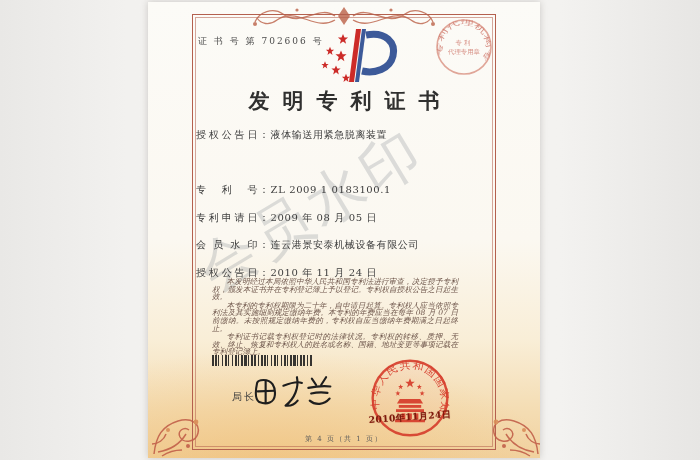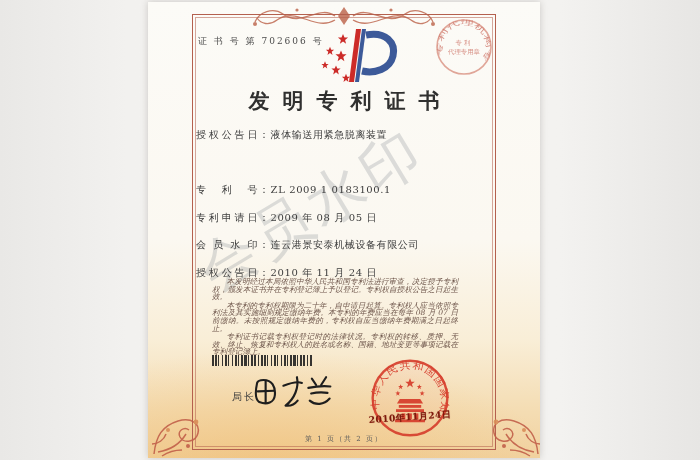--- a/index.html
+++ b/index.html
@@ -216,16 +216,16 @@
         <path id="agArc" d="M 12,42 A 22,22 0 1 1 52,42"></path>
       </defs>
       <circle cx="32" cy="33" r="27" fill="none" stroke="#cc6a56" stroke-width="1.6" opacity="0.75"></circle>
       <text font-size="6.6" fill="#c4584a" opacity="0.85" font-family="'DejaVu Serif',serif">
         <textPath href="#agArc" startOffset="1" textLength="118" lengthAdjust="spacingAndGlyphs">专利代理机构专用章</textPath>
       </text>
       <text x="32" y="31" text-anchor="middle" font-size="6.4" fill="#c4584a" opacity="0.85" font-family="'DejaVu Serif',serif" letter-spacing="2">专利</text>
       <text x="32" y="40" text-anchor="middle" font-size="6.4" fill="#c4584a" opacity="0.85" font-family="'DejaVu Serif',serif">代理专用章</text>
     </svg>
 
-    <div class="footer">第 1 页（共 2 页）</div>
+    <div class="footer">第 4 页（共 1 页）</div>
 
   </div>
 </div>
 
 </body></html>

